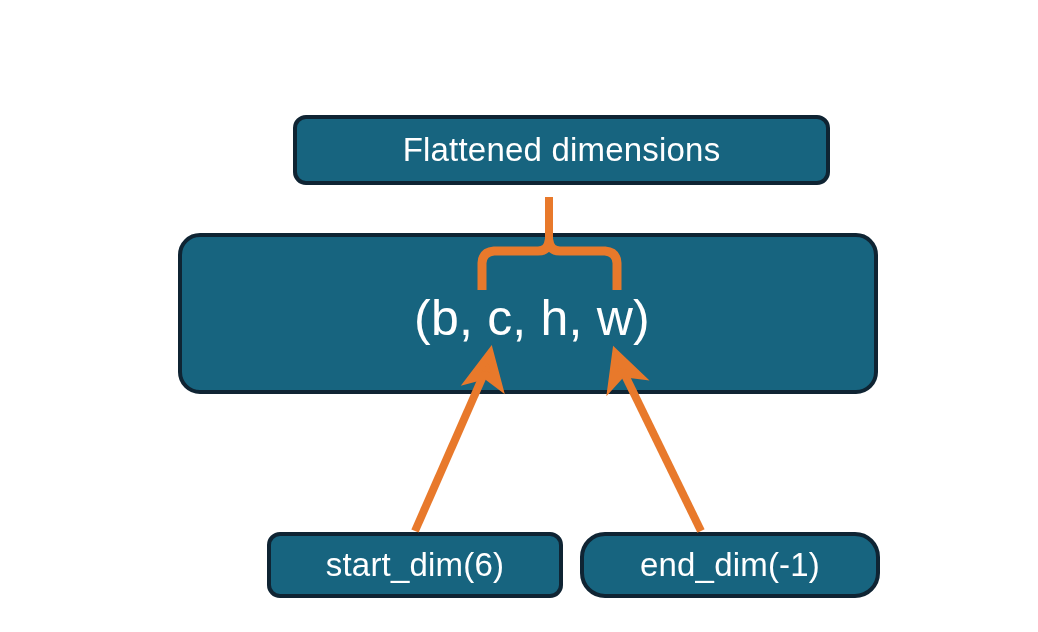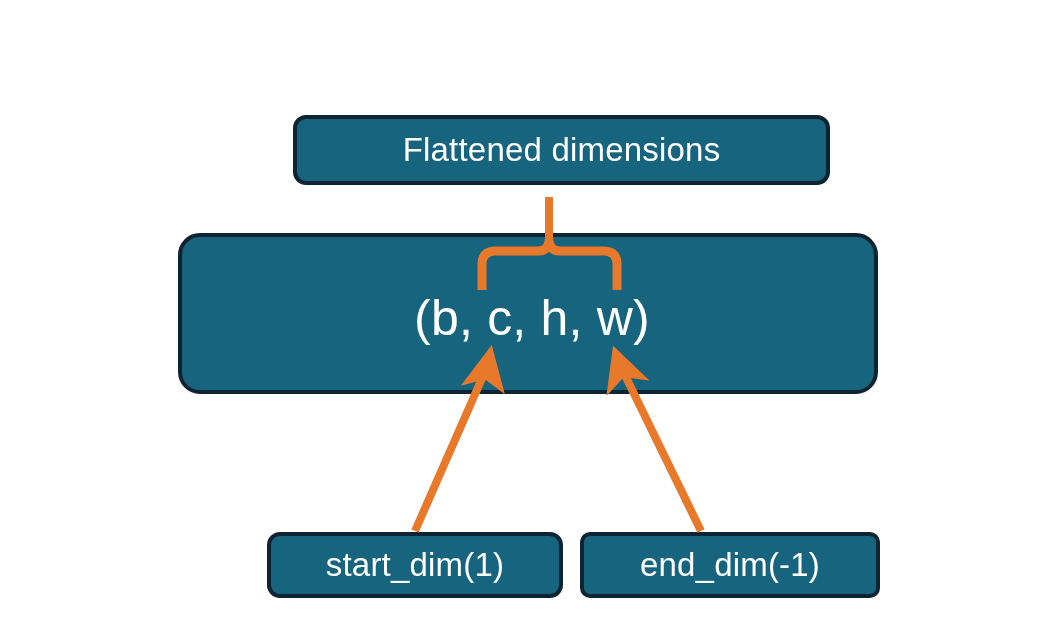--- a/index.html
+++ b/index.html
@@ -57,21 +57,21 @@
     height: 66px;
     font-size: 33px;
     border-radius: 13px;
   }
   #node-end-dim {
     left: 580px;
     top: 514px;
     width: 300px;
     height: 66px;
     font-size: 33px;
-    border-radius: 10px;
+    border-radius: 25px;
   }
   #annotations {
     position: absolute;
     left: 0;
     top: 0;
     width: 1038px;
     height: 632px;
     pointer-events: none;
   }
   .shape-label-inner {
@@ -86,21 +86,21 @@
 
   <div class="node" id="node-flattened">
     <span>Flattened dimensions</span>
   </div>
 
   <div class="node" id="node-shape">
     <span class="shape-label-inner">(b, c, h, w)</span>
   </div>
 
   <div class="node" id="node-start-dim">
-    <span>start_dim(1)</span>
+    <span>start_dim(6)</span>
   </div>
 
   <div class="node" id="node-end-dim">
     <span>end_dim(-1)</span>
   </div>
 
   <svg id="annotations" viewBox="0 0 1038 632">
     <g fill="none" stroke="#E8792B" stroke-width="9" stroke-linecap="butt" stroke-linejoin="round">
       <path d="M 482 272
                L 482 245

